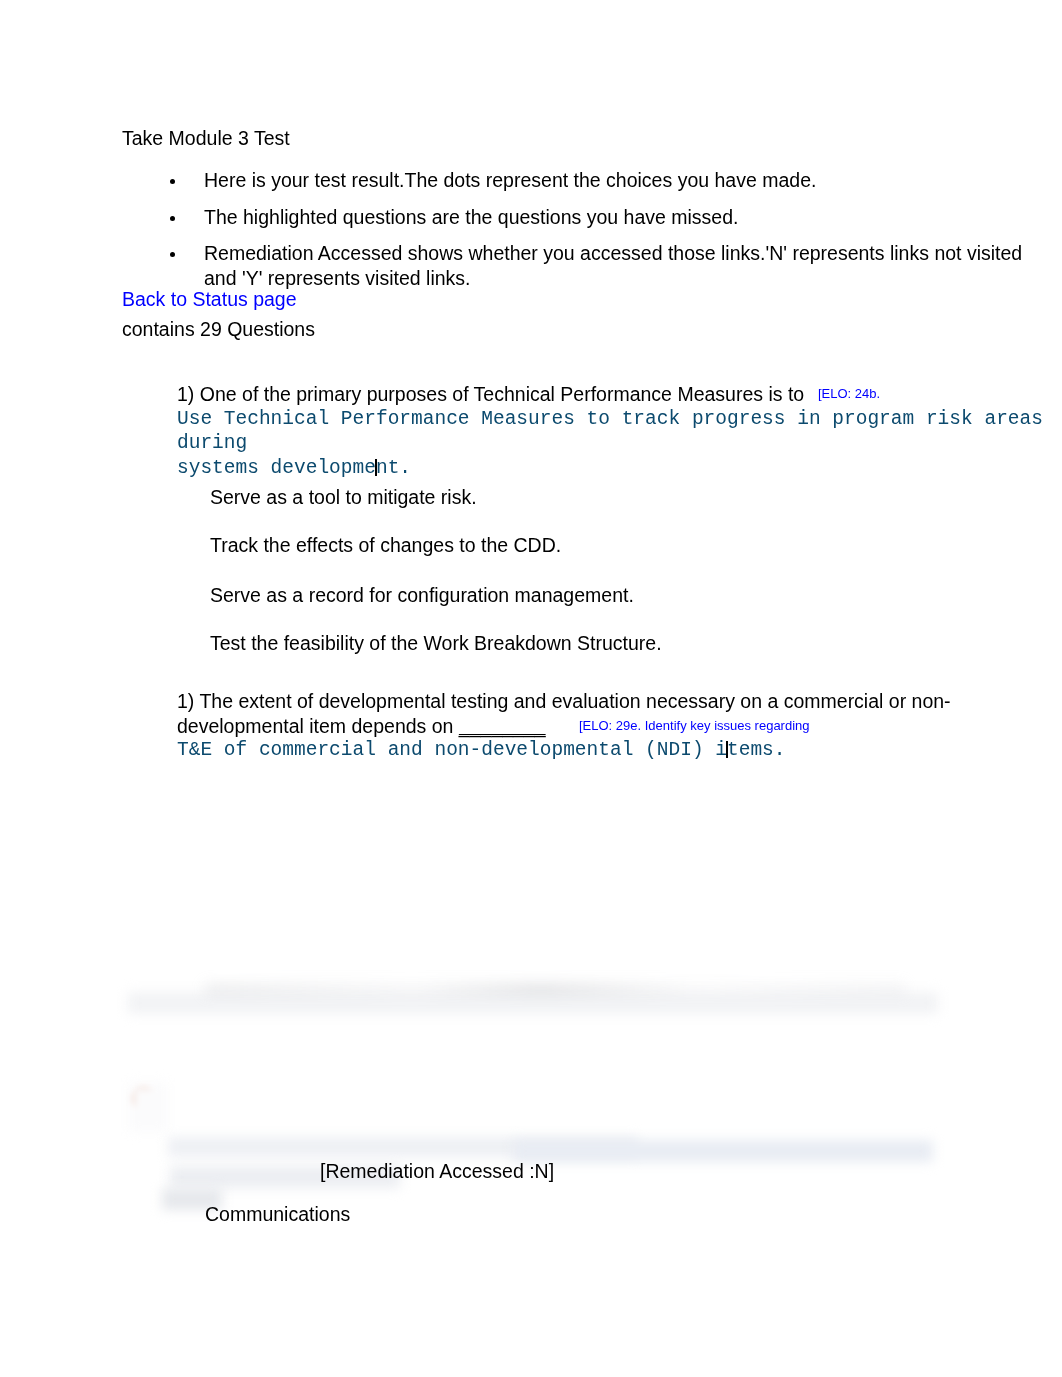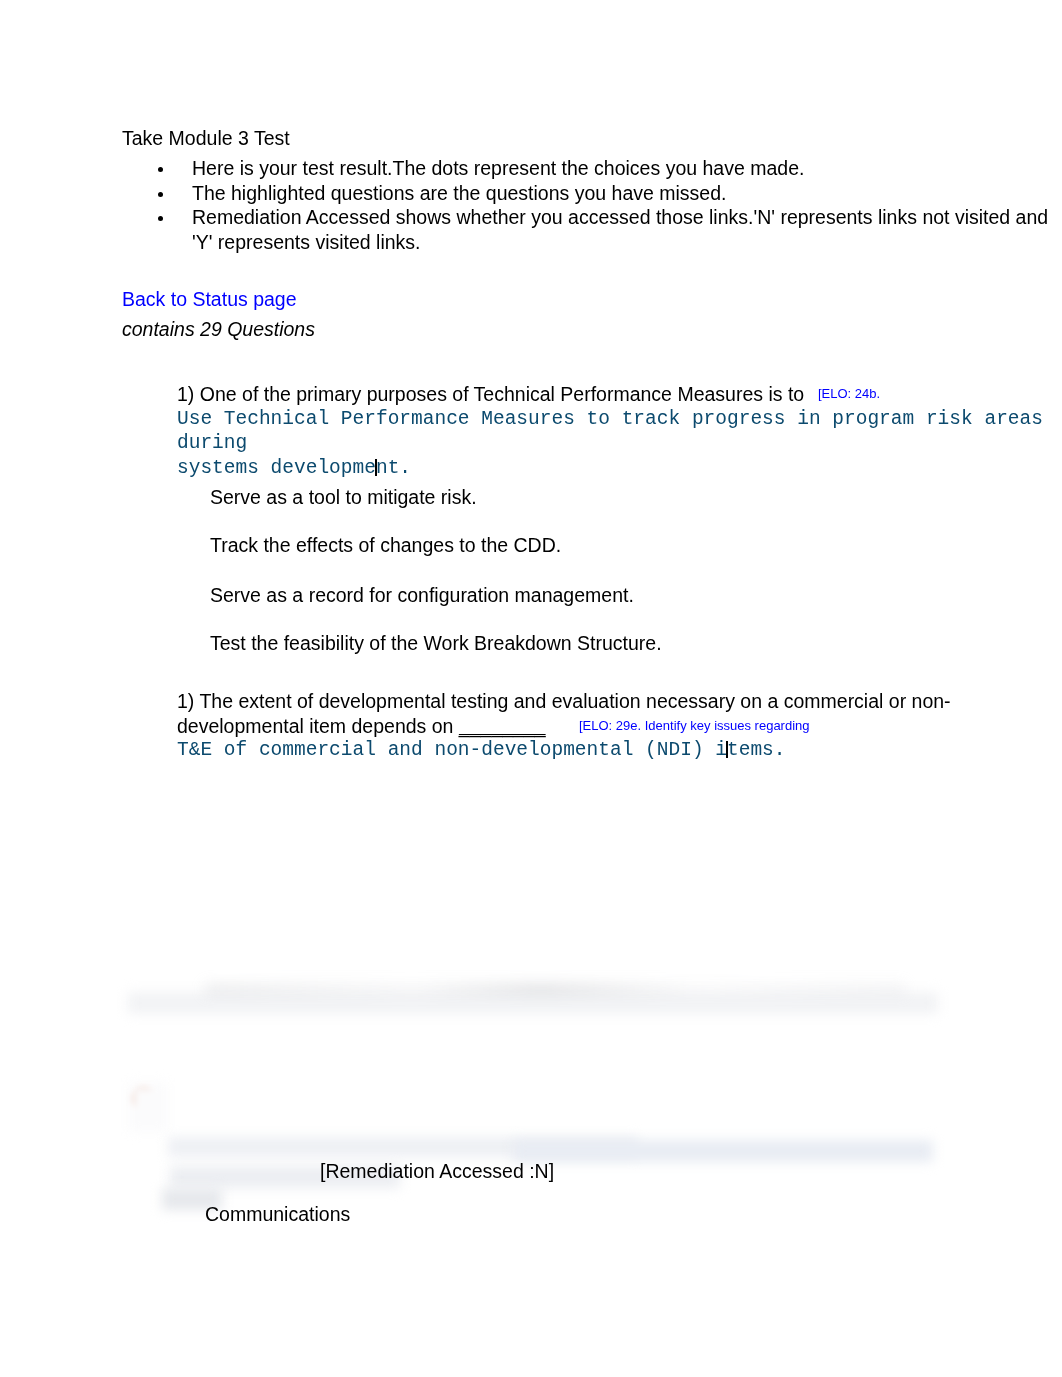--- a/index.html
+++ b/index.html
@@ -41,21 +41,21 @@
     width: 930px;
     margin: 0;
     padding: 0;
     list-style: none;
   }
   .intro-list li {
     position: relative;
     padding-left: 70px;
     font-size: 19.5px;
     line-height: 24.5px;
-    margin: 0;
+    margin: 12px;
   }
   .intro-list li .dot {
     position: absolute;
     left: 36px;
     top: 11px;
     width: 5px;
     height: 5px;
     border-radius: 50%;
     background: #000;
   }
@@ -71,21 +71,20 @@
     white-space: nowrap;
     cursor: pointer;
   }
 
   .contains-line {
     position: absolute;
     left: 122px;
     top: 317px;
     font-size: 19.5px;
     line-height: 24px;
-    font-style: italic;
     white-space: nowrap;
   }
 
   
   .q-block { position: absolute; }
 
   .q-stem {
     font-size: 19.5px;
     line-height: 24.5px;
     position: relative;

